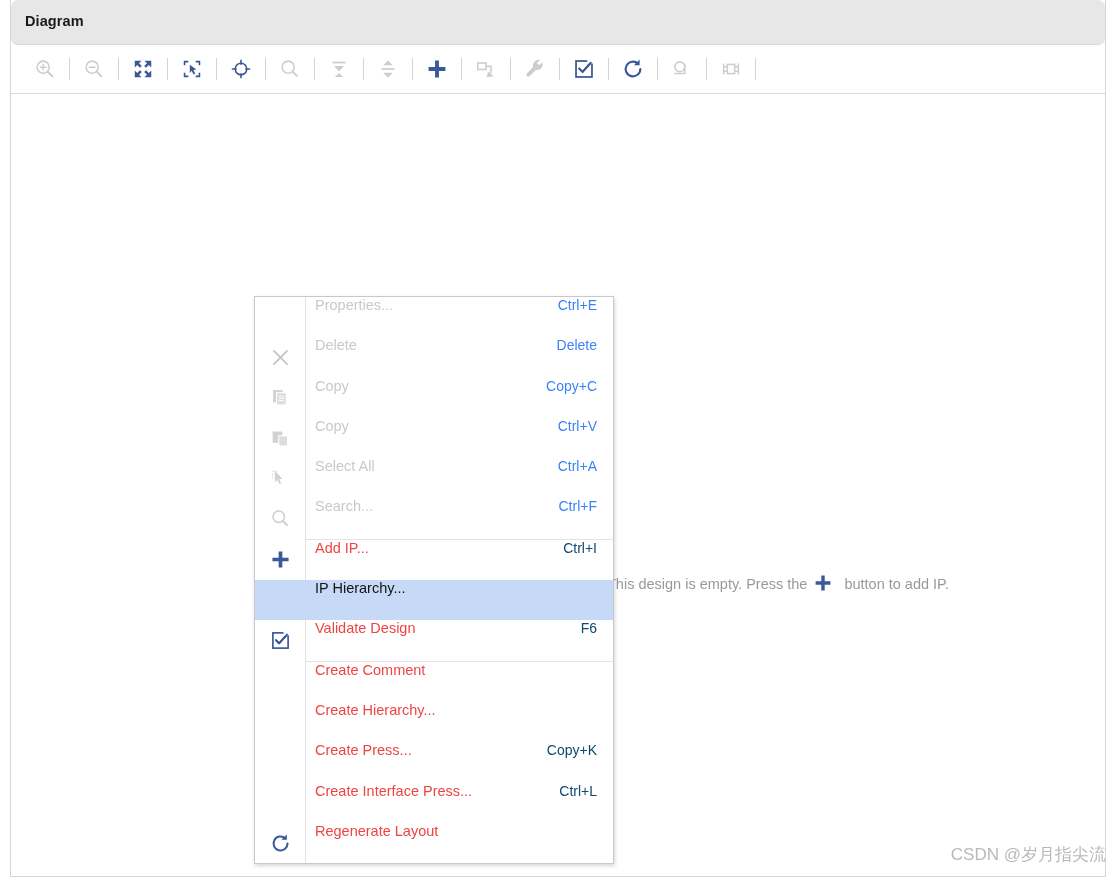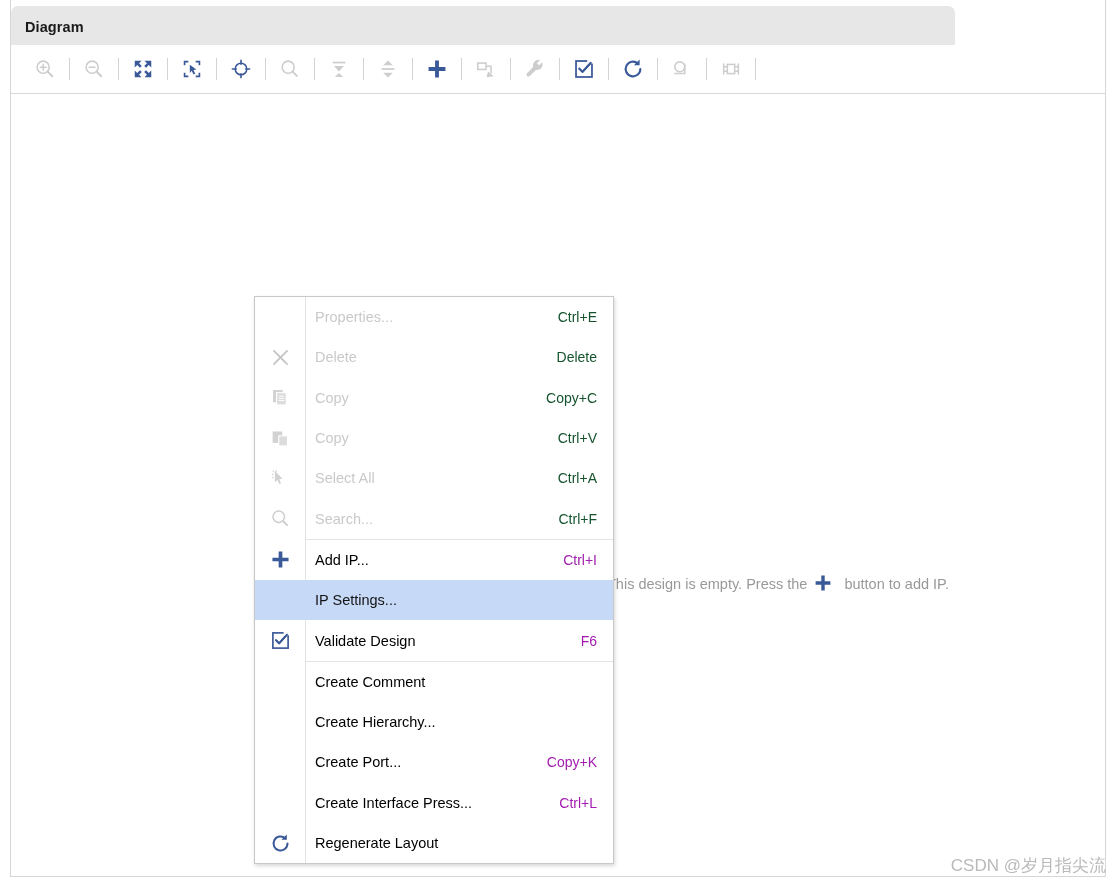--- a/index.html
+++ b/index.html
@@ -35,22 +35,22 @@
     width: 1120px;
     height: 885px;
     background: #f2f2f2;
     z-index: -1;
   }
 
   
   #titlebar {
     position: absolute;
     left: 0;
-    top: 6px;
-    width: 944px;
+    top: 0;
+    width: 1094px;
     height: 45px;
     background: #e7e7e7;
     border-bottom: 1px solid #d8d8d8;
     box-sizing: border-box;
     border-radius: 7px;
   }
   #panel-title {
     position: absolute;
     left: 14px;
     top: 13px;
@@ -135,60 +135,59 @@
     top: 0;
     bottom: 0;
     width: 50px;
     border-right: 1px solid #e2e2e2;
     pointer-events: none;
   }
   .mi {
     position: relative;
     height: 40.3px;
     display: flex;
-    align-items: center;
     box-sizing: border-box;
   }
   .mi-icon {
     width: 50px;
     flex: 0 0 auto;
     display: flex;
     align-items: center;
     justify-content: center;
   }
   .mi-label {
     flex: 1 1 auto;
     padding-left: 10px;
     font-size: 14.5px;
-    color: #000000;
+    color: #ef4444;
     white-space: nowrap;
   }
   .mi-accel {
     flex: 0 0 auto;
     padding-right: 16px;
     font-size: 14px;
-    color: #a21caf;
+    color: #0c4a6e;
     white-space: nowrap;
   }
   .mi.disabled .mi-label { color: #c9c9c9; }
-  .mi.disabled .mi-accel { color: #14532d; }
+  .mi.disabled .mi-accel { color: #3b82f6; }
   .mi.selected { background: #c6d9f7; }
   .mi.selected .mi-label { color: #141414; }
 
   .mi-sep {
     height: 1px;
     margin-left: 50px;
     background: #e4e4e4;
   }
 
   
   #watermark {
     position: absolute;
     right: 14px;
-    bottom: 8px;
+    bottom: 19px;
     font-size: 17px;
     color: #b9b9b9;
     white-space: nowrap;
     z-index: 80;
   }
 </style>
 </head>
 <body>
 
 <div id="panel-outer-shadow"></div>
@@ -389,21 +388,21 @@
           <div class="mi-icon">
             <svg class="tb-icon" width="21" height="21" viewBox="0 0 24 24">
               <path d="M9.9 2.8h4.2v7.1h7.1v4.2h-7.1v7.1H9.9v-7.1H2.8V9.9h7.1z" fill="#3a5998"></path>
             </svg>
           </div>
           <div class="mi-label">Add IP...</div>
           <div class="mi-accel">Ctrl+I</div>
         </div>
         <div class="mi selected">
           <div class="mi-icon"></div>
-          <div class="mi-label">IP Settings...</div>
+          <div class="mi-label">IP Hierarchy...</div>
           <div class="mi-accel"></div>
         </div>
         <div class="mi">
           <div class="mi-icon">
             <svg class="tb-icon" width="21" height="21" viewBox="0 0 24 24">
               <rect x="3.3" y="3.3" width="17.4" height="17.4" fill="none" stroke="#3a5998" stroke-width="1.9"></rect>
               <path d="M6.8 11.6l3.6 3.6 9-10" stroke="#3a5998" stroke-width="2.1" fill="none" stroke-linecap="round" stroke-linejoin="round"></path>
               <rect x="15.5" y="1" width="8" height="5" fill="#ffffff"></rect>
               <path d="M6.8 11.6l3.6 3.6 9-10" stroke="#3a5998" stroke-width="2.1" fill="none" stroke-linecap="round" stroke-linejoin="round"></path>
             </svg>
@@ -417,21 +416,21 @@
           <div class="mi-label">Create Comment</div>
           <div class="mi-accel"></div>
         </div>
         <div class="mi">
           <div class="mi-icon"></div>
           <div class="mi-label">Create Hierarchy...</div>
           <div class="mi-accel"></div>
         </div>
         <div class="mi">
           <div class="mi-icon"></div>
-          <div class="mi-label">Create Port...</div>
+          <div class="mi-label">Create Press...</div>
           <div class="mi-accel">Copy+K</div>
         </div>
         <div class="mi">
           <div class="mi-icon"></div>
           <div class="mi-label">Create Interface Press...</div>
           <div class="mi-accel">Ctrl+L</div>
         </div>
         <div class="mi">
           <div class="mi-icon">
             <svg class="tb-icon" width="21" height="21" viewBox="0 0 24 24">

